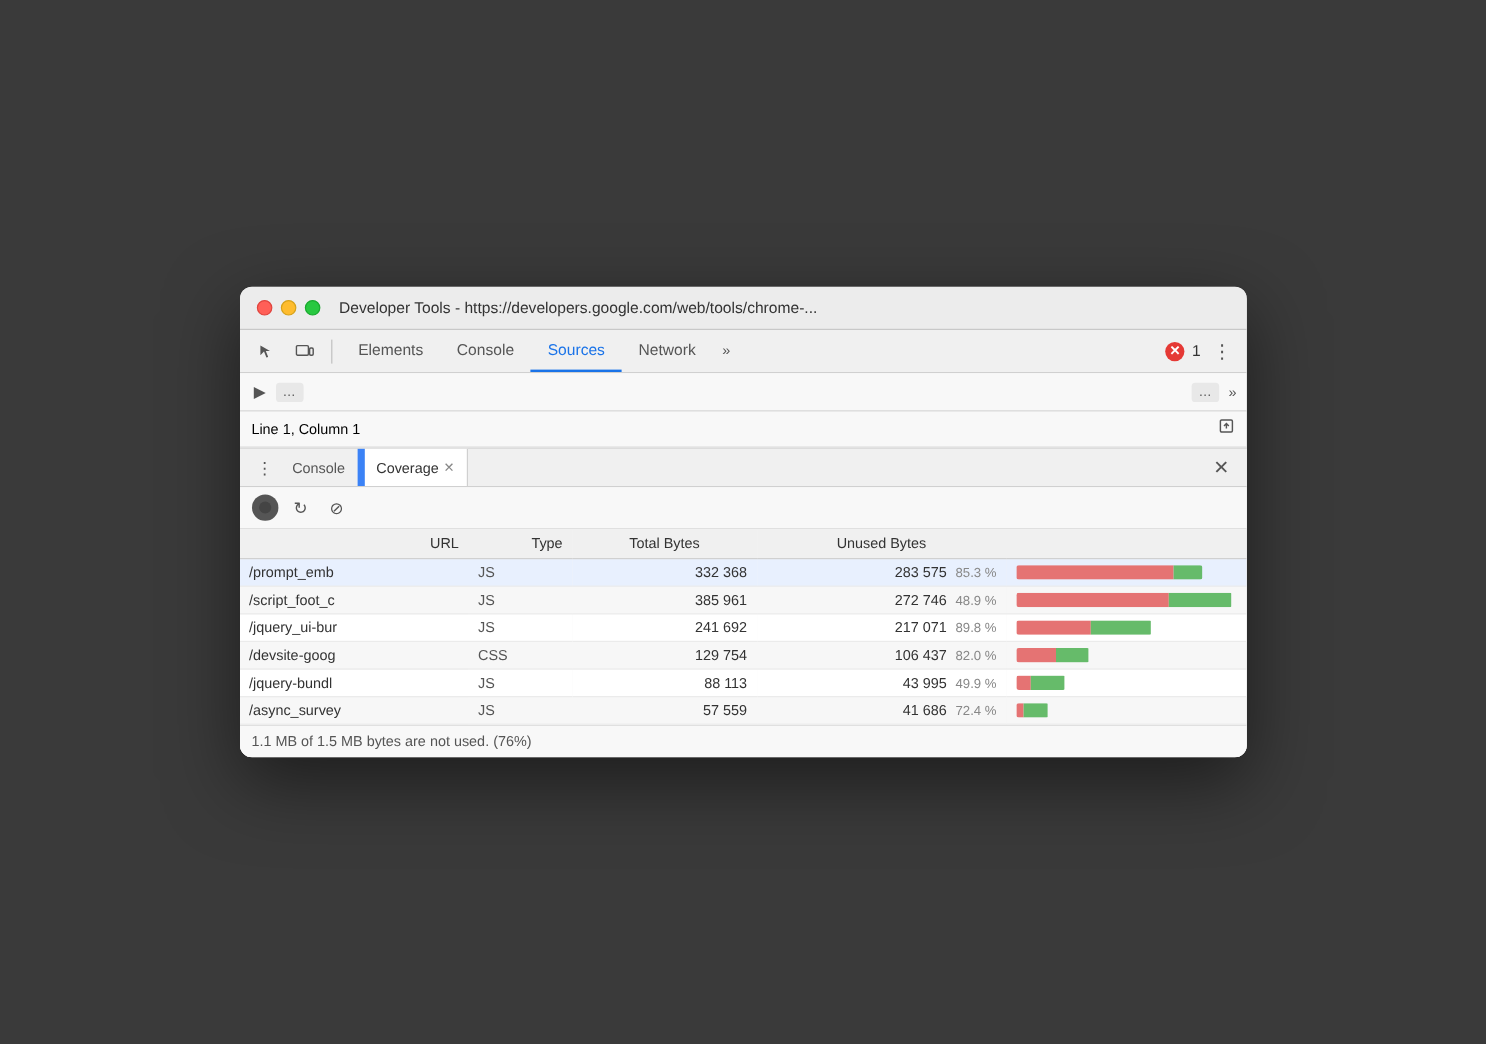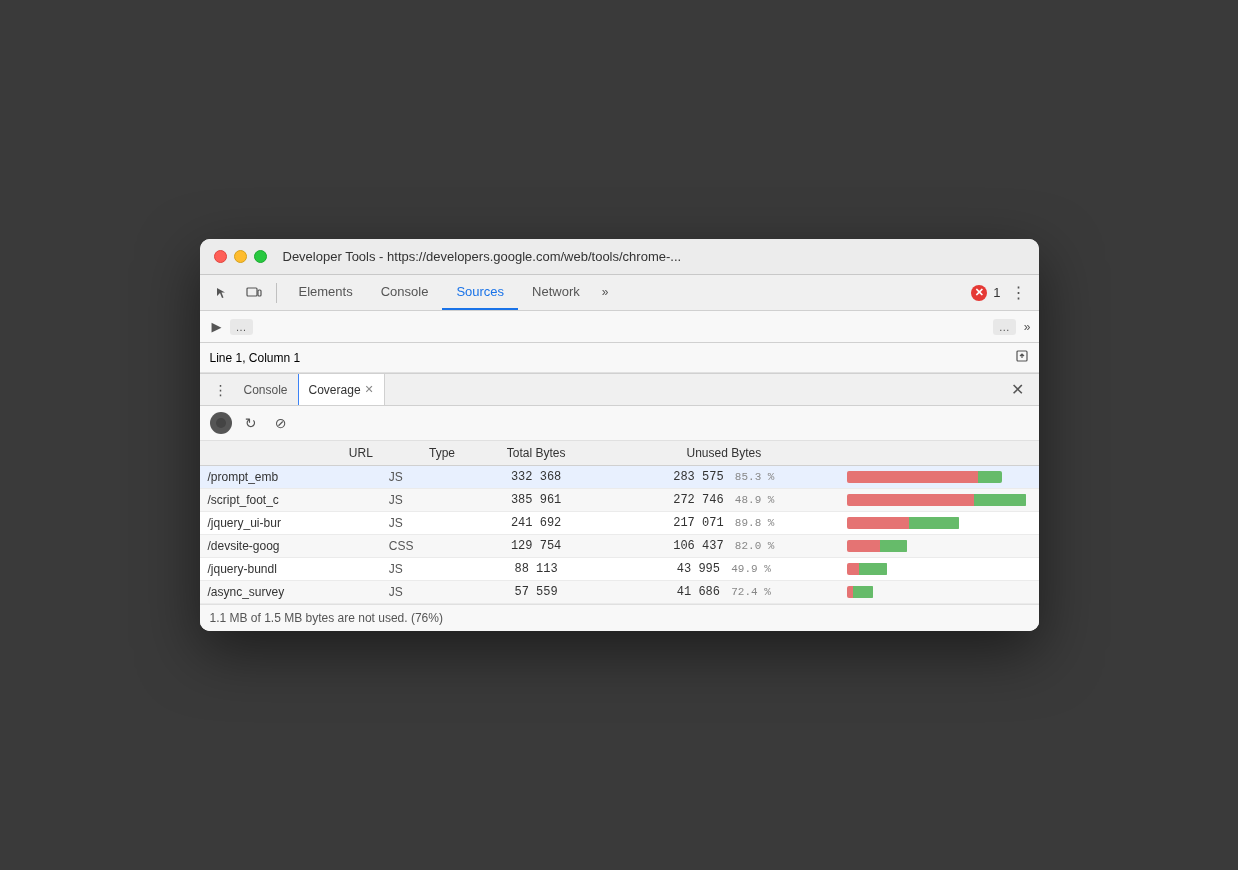--- a/index.html
+++ b/index.html
@@ -181,21 +181,21 @@
       padding: 0 10px;
       height: 100%;
       display: flex;
       align-items: center;
       font-size: 12px;
       color: #555;
       cursor: pointer;
     }
     .drawer-tab.active {
       background: white;
-      border-left: 1px solid #3b82f6;
+      border-left: 6px solid #3b82f6;
       border-right: 1px solid #d0d0d0;
       color: #333;
     }
     .drawer-tab-close {
       margin-left: 4px;
       color: #888;
       font-size: 11px;
       cursor: pointer;
     }
     .drawer-close-btn {
@@ -249,21 +249,21 @@
       border-bottom: 1px solid #ebebeb;
     }
     .coverage-table tbody tr:nth-child(odd) { background: #ffffff; }
     .coverage-table tbody tr:nth-child(even) { background: #f7f7f7; }
     .coverage-table tbody tr.selected { background: #e8f0fe; }
     .coverage-table td {
       padding: 4px 8px;
       color: #333;
       white-space: nowrap;
     }
-    .coverage-table td.right { text-align: center; font-family: Liberation Mono, monospace; }
+    .coverage-table td.right { text-align: right; }
     .coverage-table td.url { max-width: 160px; overflow: hidden; text-overflow: ellipsis; }
     .coverage-table td.type { color: #555; }
     .unused-pct {
       color: #888;
       font-size: 11px;
       margin-left: 4px;
     }
     
     .bar-cell { width: 200px; padding: 4px 8px; }
     .bar-container {

